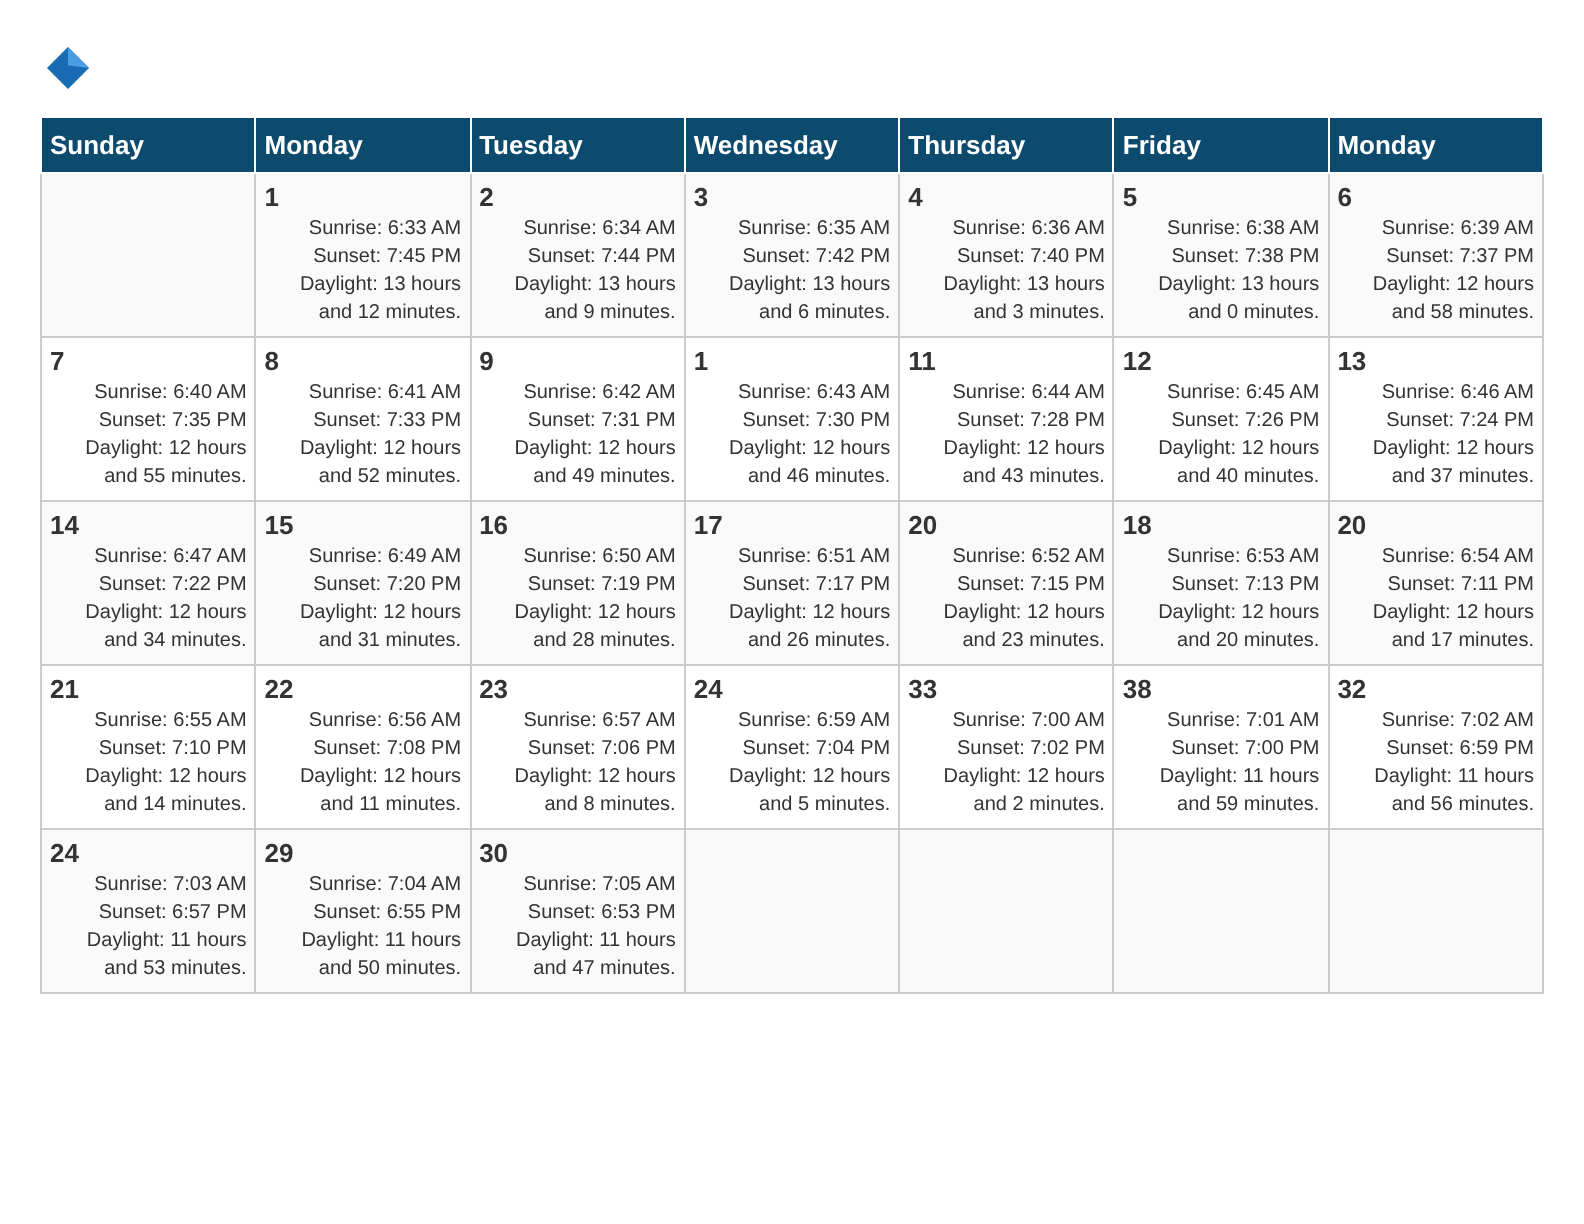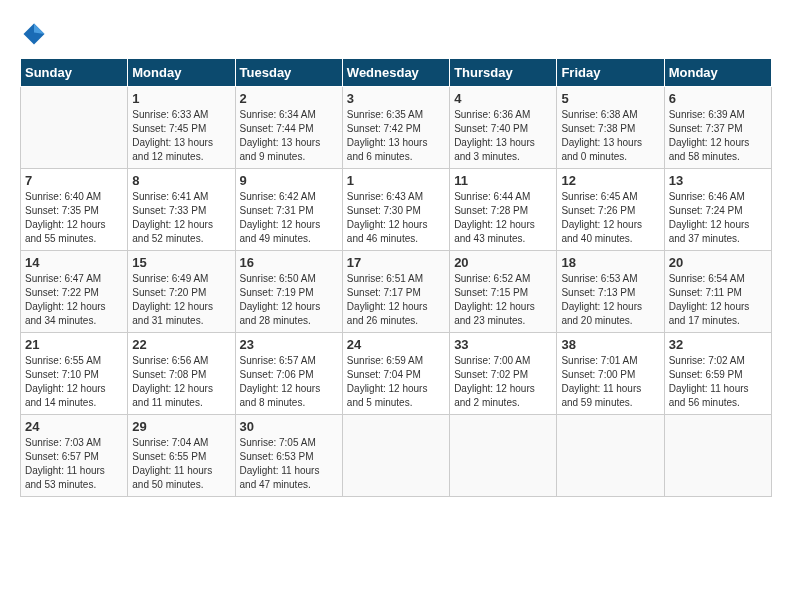--- a/index.html
+++ b/index.html
@@ -71,20 +71,21 @@
     .day-number {
       font-size: 13px;
       font-weight: bold;
       color: #333;
       margin-bottom: 2px;
     }
     .day-info {
       font-size: 10px;
       color: #333;
       line-height: 1.4;
+      text-align: right;
     }
     .empty-cell {
       background: #f9f9f9;
     }
     tbody tr:nth-child(odd) {
       background-color: #fafafa;
     }
     tbody tr:nth-child(even) {
       background-color: #fff;
     }

